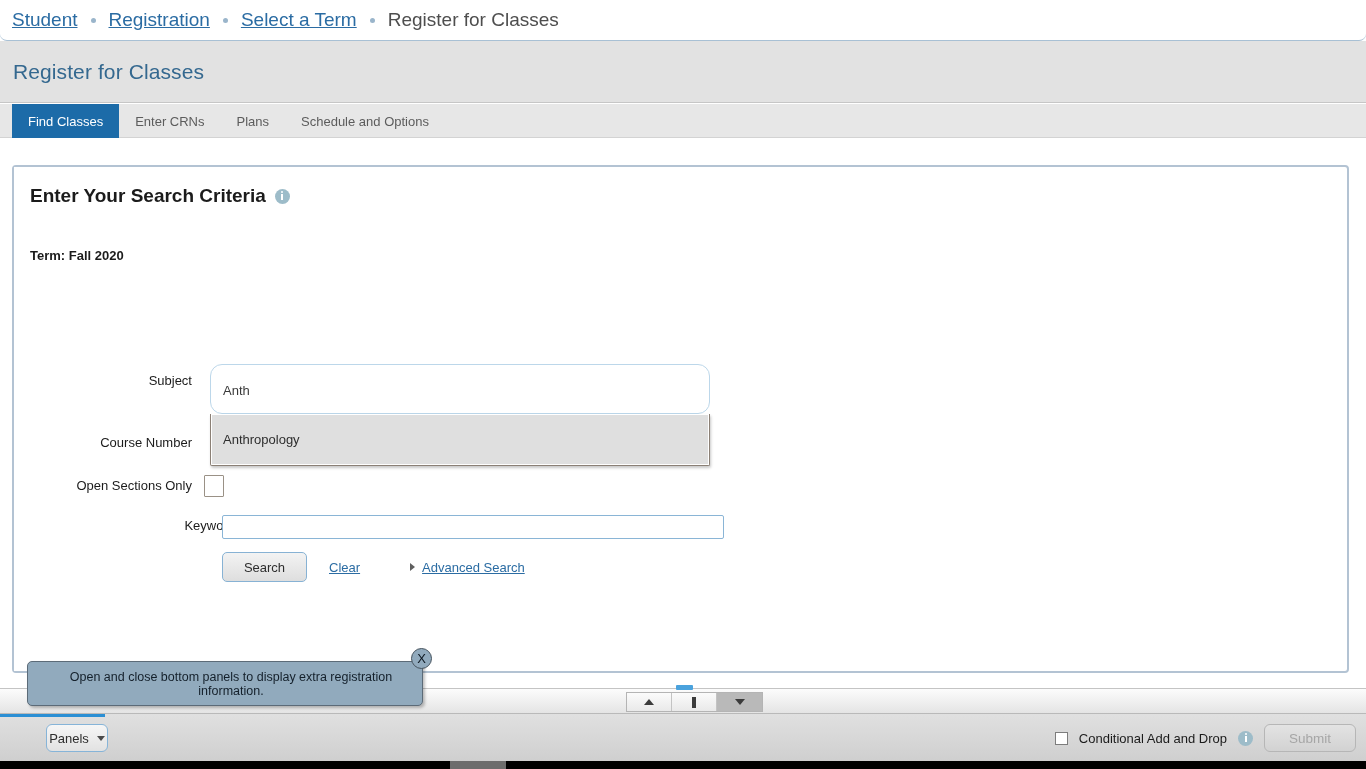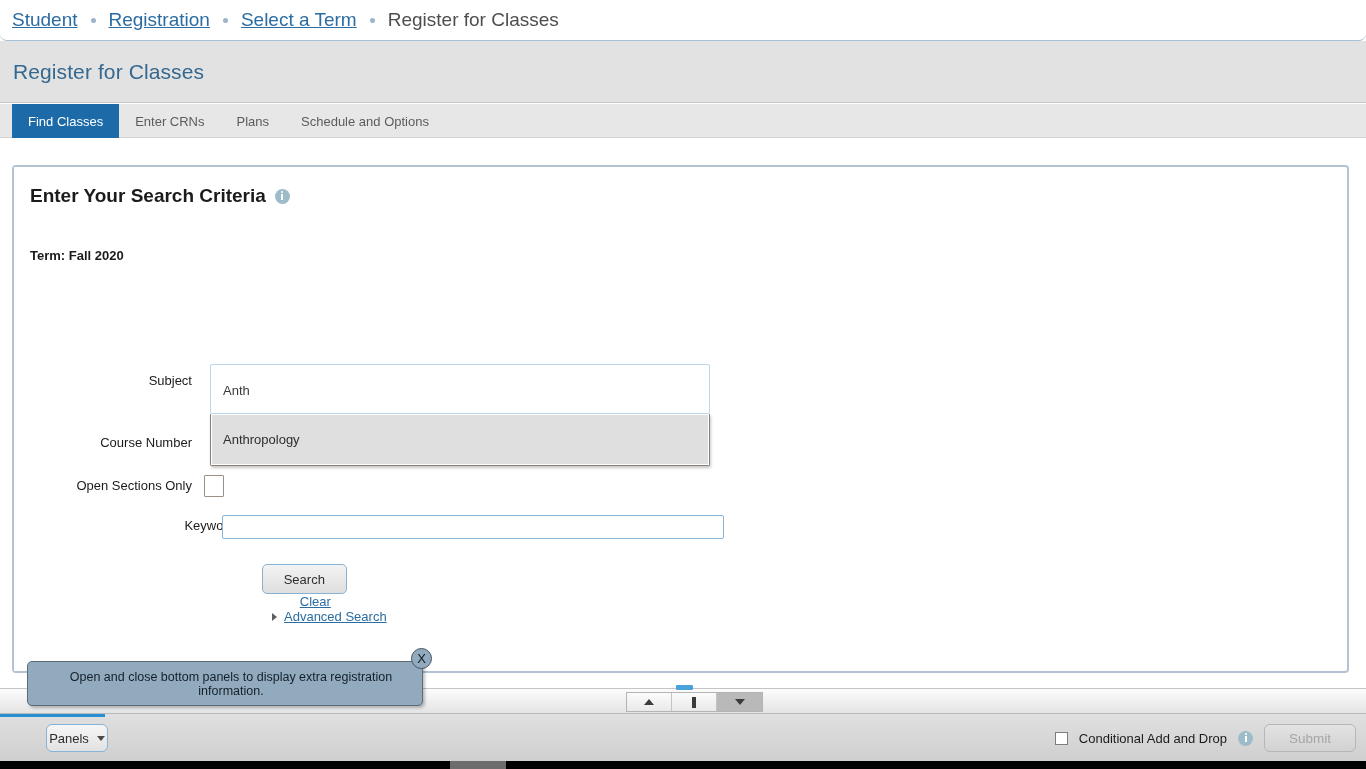--- a/index.html
+++ b/index.html
@@ -177,21 +177,21 @@
     color: #1b1b1b;
     line-height: 16px;
   }
 
   .subject-box {
     position: absolute;
     left: 196px; top: 101px;
     width: 500px; height: 50px;
     background: #ffffff;
     border: 1px solid #bcd7ea;
-    border-radius: 2px;
+    border-radius: 12px;
     padding: 18px 0 0 12px;
     font-size: 13px;
     color: #3a3a3a;
     cursor: text;
   }
   .subject-drop {
     position: absolute;
     left: 196px; top: 151px;
     width: 500px; height: 52px;
     background: #ffffff;
@@ -228,24 +228,23 @@
     width: 502px; height: 24px;
     background: #ffffff;
     border: 1px solid #8ab5d6;
     border-radius: 2px;
     cursor: text;
   }
 
   
   .actions {
     position: absolute;
-    left: 208px; top: 301px;
-    display: flex;
-    align-items: center;
-    flex-direction: column;
+    left: 208px; top: 289px;
+    display: flex;
+    align-items: center;
   }
   .btn-search {
     width: 85px; height: 30px;
     background: linear-gradient(#f3f3f3, #dedede);
     border: 1px solid #87b2d4;
     border-radius: 5px;
     font-size: 13px;
     color: #2e2e2e;
     font-family: "Liberation Sans", sans-serif;
     cursor: pointer;

